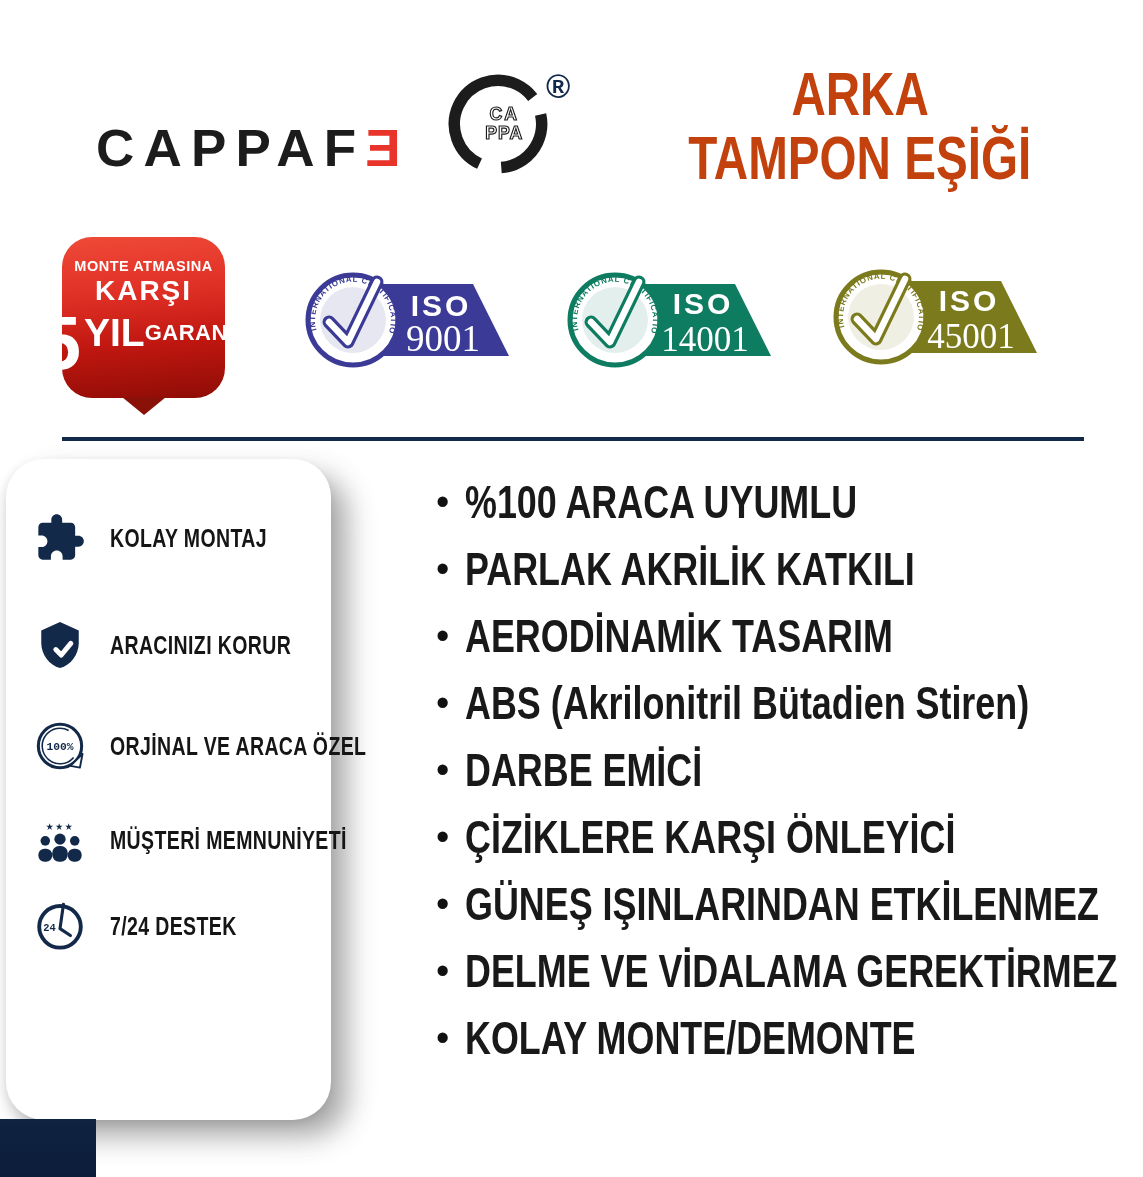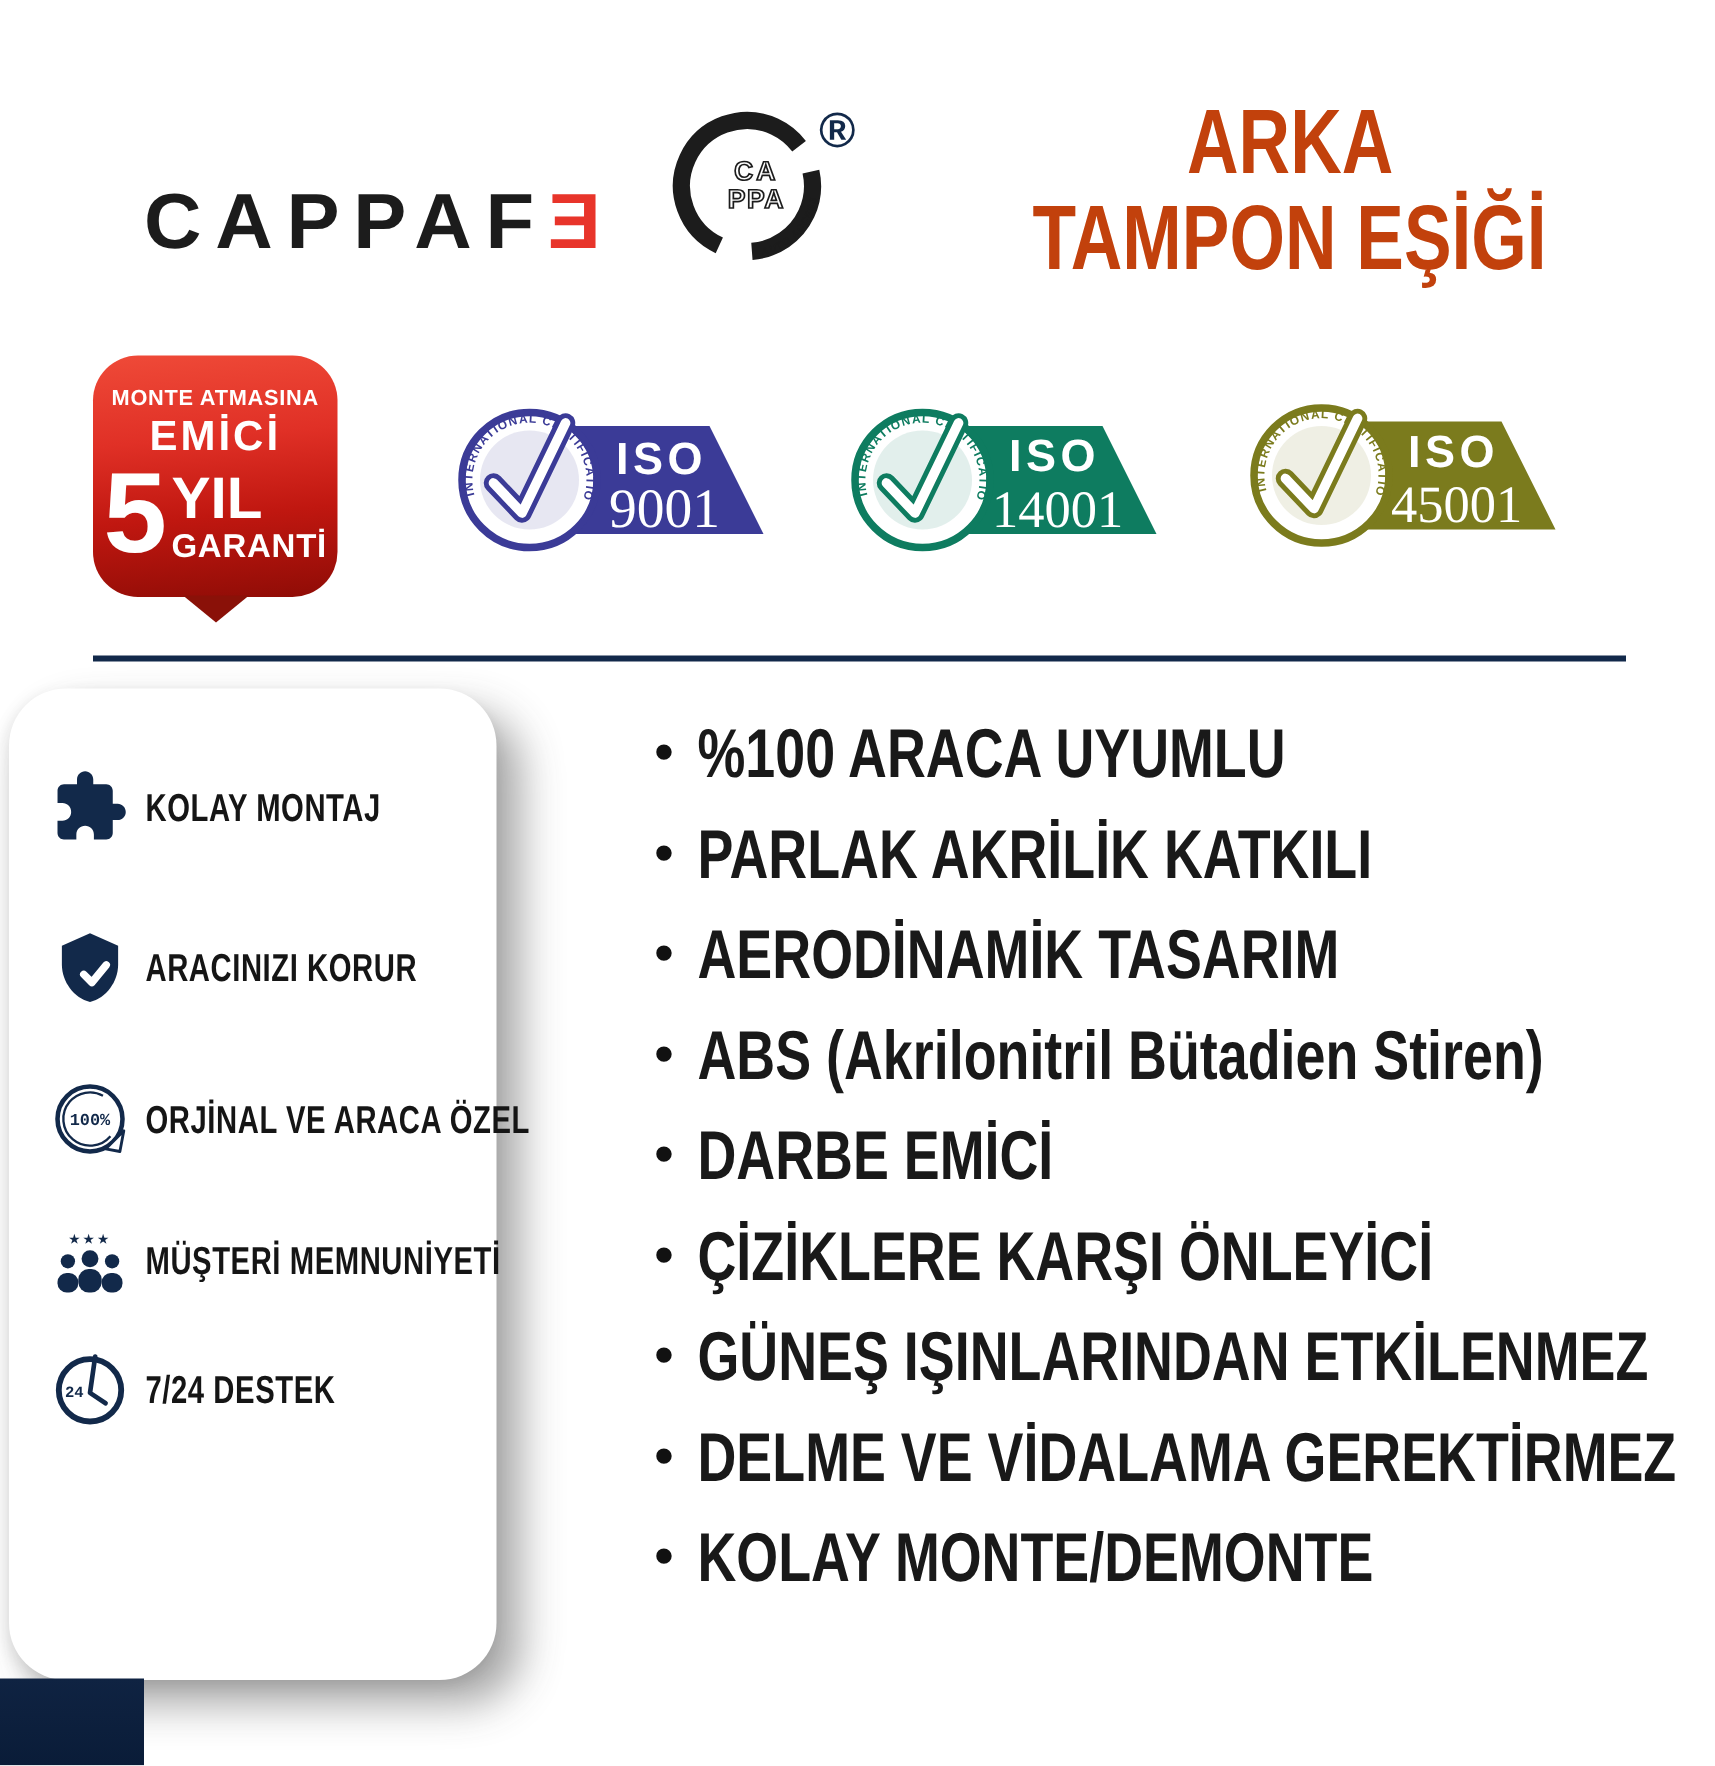--- a/index.html
+++ b/index.html
@@ -21,37 +21,37 @@
   .warranty { position:absolute; left:62px; top:237px; width:163px; height:161px; border-radius:30px;
               background:linear-gradient(175deg,#ef4a38 0%,#e03026 35%,#c01710 65%,#8f0c06 100%);
               color:#ffffff; text-align:center; padding-top:21px; }
   .warranty::after { content:""; position:absolute; left:50%; bottom:-17px; margin-left:-22px;
               border-left:22px solid transparent; border-right:22px solid transparent;
               border-top:18px solid #8a1108; }
   .w-line1 { font-size:14.5px; font-weight:bold; letter-spacing:0.5px; }
   .w-line2 { font-size:28px; font-weight:bold; letter-spacing:2px; margin-top:1px; }
   .w-body { display:flex; justify-content:center; align-items:flex-start; gap:3px; margin-top:5px; }
   .w-num { font-size:76px; font-weight:bold; line-height:0.82; }
-  .w-col { display:flex; flex-direction:column; align-items:flex-start; padding-top:2px; }
+  .w-col { display:flex; flex-direction:row; align-items:center; padding-top:2px; }
   .w-yil { font-size:39px; font-weight:bold; line-height:0.95; }
   .w-gar { font-size:22px; font-weight:bold; line-height:1.15; letter-spacing:0.5px; }
 
   
   .iso { position:absolute; width:212px; height:100px; }
   .iso-1 { left:303px; top:270px; }
   .iso-2 { left:565px; top:270px; }
   .iso-3 { left:831px; top:267px; }
 
   
   .divider { position:absolute; left:62px; top:437px; width:1022px; height:4px; background:#12294a; }
 
   
   .card { position:absolute; left:6px; top:459px; width:325px; height:661px; background:#ffffff;
           border-radius:38px; box-shadow:16px 16px 28px rgba(60,60,60,0.45), -2px 4px 10px rgba(0,0,0,0.10); }
-  .feature { position:absolute; left:34px; width:296px; height:56px; display:flex; align-items:center; gap:11px; }
+  .feature { position:absolute; left:34px; width:296px; height:56px; display:flex; align-items:center; gap:24px; }
   .f1 { top:510px; } .f2 { top:617px; } .f3 { top:718px; } .f4 { top:812px; } .f5 { top:898px; } .f6 { top:1018px; }
   .f-icon { flex:0 0 52px; width:52px; height:52px; display:flex; align-items:center; justify-content:center;font-family:Liberation Mono, monospace; }
   .f-label { font-size:26px; font-weight:bold; color:#151515; white-space:nowrap;
              display:inline-block; transform:scaleX(0.75); transform-origin:0 50%; letter-spacing:0.5px; }
 
   
   .bullets { position:absolute; left:436px; top:468px; list-style:none; }
   .bullets li { height:67px; display:flex; align-items:center; }
   .dot { font-size:38px; color:#111111; margin-right:16px; line-height:1; }
   .cond { font-size:46px; font-weight:bold; color:#191919; white-space:nowrap;
@@ -83,21 +83,21 @@
   </div>
   <div class="registered">®</div>
 
   <div class="title">
     <span class="cond-c">ARKA</span><br>
     <span class="cond-c">TAMPON EŞİĞİ</span>
   </div>
 
   <div class="warranty">
     <div class="w-line1">MONTE ATMASINA</div>
-    <div class="w-line2">EMİCİ</div>
+    <div class="w-line2">KARŞI</div>
     <div class="w-body">
       <span class="w-num">5</span>
       <span class="w-col">
         <span class="w-yil">YIL</span>
         <span class="w-gar">GARANTİ</span>
       </span>
     </div>
   </div>
 
   <div class="iso iso-1">

